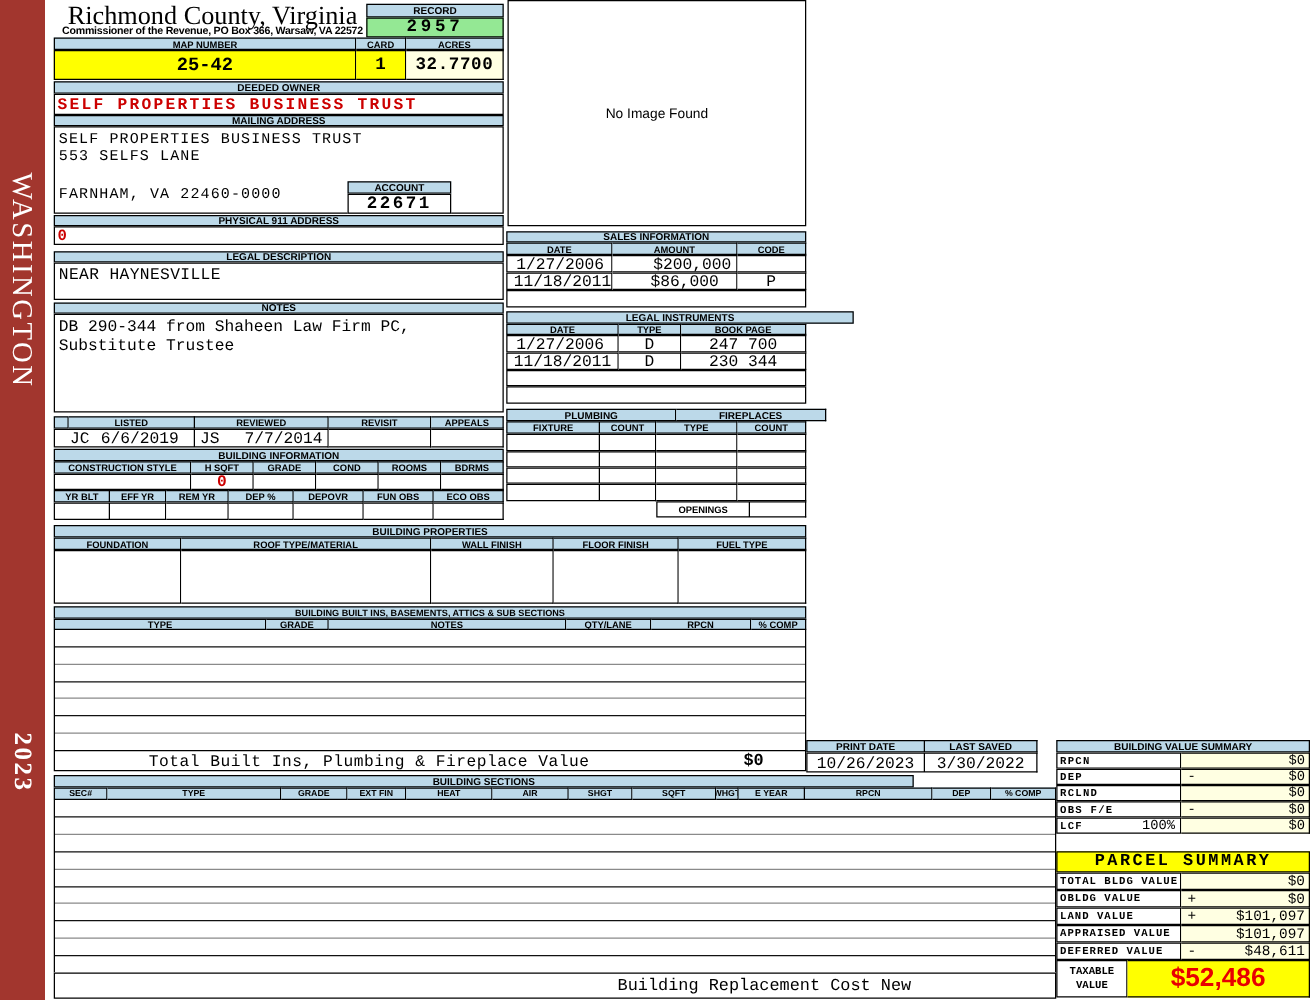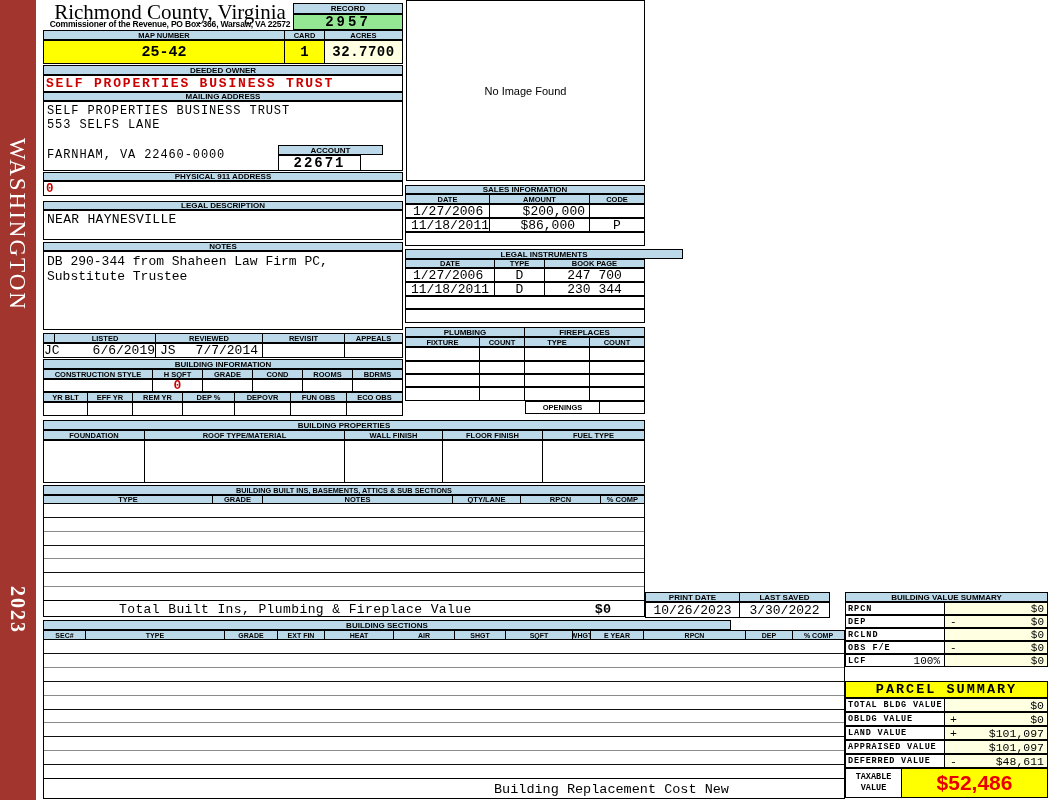--- a/index.html
+++ b/index.html
@@ -75,21 +75,21 @@
   <div class="bar" style="left:43px;top:65px;width:360px;height:10px">DEEDED OWNER</div>
   <div class="box" style="left:43px;top:75px;width:360px;height:17px;display:flex;align-items:center">
     <span class="mono red" style="font-weight:bold;font-size:13px;letter-spacing:1.8px;padding-left:2px">SELF PROPERTIES BUSINESS TRUST</span>
   </div>
 
   <div class="bar" style="left:43px;top:92px;width:360px;height:9px">MAILING ADDRESS</div>
   <div class="box" style="left:43px;top:101px;width:360px;height:70px">
     <div class="addr-line" style="top:2px">SELF PROPERTIES BUSINESS TRUST</div>
     <div class="addr-line" style="top:16px">553 SELFS LANE</div>
     <div class="addr-line" style="top:46px">FARNHAM, VA 22460-0000</div>
-    <div class="bar" style="left:234px;top:43px;width:105px;height:10px">ACCOUNT</div>
+    <div class="bar" style="left:234px;top:43px;width:83px;height:10px">ACCOUNT</div>
     <div class="box" style="left:234px;top:53px;width:83px;height:16px;display:flex;align-items:center;justify-content:center;font:bold 14px 'Liberation Mono',monospace;letter-spacing:2px">22671</div>
   </div>
 
   <div class="bar" style="left:43px;top:172px;width:360px;height:9px">PHYSICAL 911 ADDRESS</div>
   <div class="box" style="left:43px;top:181px;width:360px;height:15px;display:flex;align-items:center">
     <span class="mono red" style="font-weight:bold;font-size:12.5px;padding-left:2px">0</span>
   </div>
 
   <div class="bar" style="left:43px;top:201px;width:360px;height:9px">LEGAL DESCRIPTION</div>
   <div class="box" style="left:43px;top:210px;width:360px;height:30px">
@@ -103,21 +103,21 @@
   </div>
 
   <div class="frow" style="left:43px;top:333px;height:10px">
     <div class="hcell" style="width:12px"></div>
     <div class="hcell" style="width:101px">LISTED</div>
     <div class="hcell" style="width:107px">REVIEWED</div>
     <div class="hcell" style="width:82px">REVISIT</div>
     <div class="hcell" style="width:58px">APPEALS</div>
   </div>
   <div class="frow" style="left:43px;top:343px;height:15px">
-    <div class="vcell" style="width:113px;justify-content:space-between;padding:0 0">
+    <div class="vcell" style="width:113px;justify-content:space-between;padding:0 12px">
       <span>JC</span>
       <span>6/6/2019</span>
     </div>
     <div class="vcell" style="width:107px;justify-content:space-between;padding:0 4px">
       <span>JS</span>
       <span>7/7/2014</span>
     </div>
     <div class="vcell" style="width:82px"></div>
     <div class="vcell" style="width:58px"></div>
   </div>
@@ -232,21 +232,21 @@
   </div>
   <div class="frow" style="left:405px;top:282px;height:14px">
     <div class="vcell left" style="width:90px;padding-left:5px">11/18/2011</div>
     <div class="vcell" style="width:50px">D</div>
     <div class="vcell" style="width:100px">230 344</div>
   </div>
   <div class="box" style="left:405px;top:296px;width:240px;height:13px"></div>
   <div class="box" style="left:405px;top:309px;width:240px;height:14px"></div>
 
   <div class="frow" style="left:405px;top:327px;height:10px">
-    <div class="hcell" style="width:120px;font-size:8px">PLUMBING</div>
+    <div class="hcell" style="width:136px;font-size:8px">PLUMBING</div>
     <div class="hcell" style="width:120px;font-size:8px">FIREPLACES</div>
   </div>
   <div class="frow" style="left:405px;top:337px;height:10px">
     <div class="hcell" style="width:75px">FIXTURE</div>
     <div class="hcell" style="width:45px">COUNT</div>
     <div class="hcell" style="width:65px">TYPE</div>
     <div class="hcell" style="width:55px">COUNT</div>
   </div>
   <div class="frow" style="left:405px;top:347px;height:14px">
     <div class="vcell" style="width:75px"></div>

